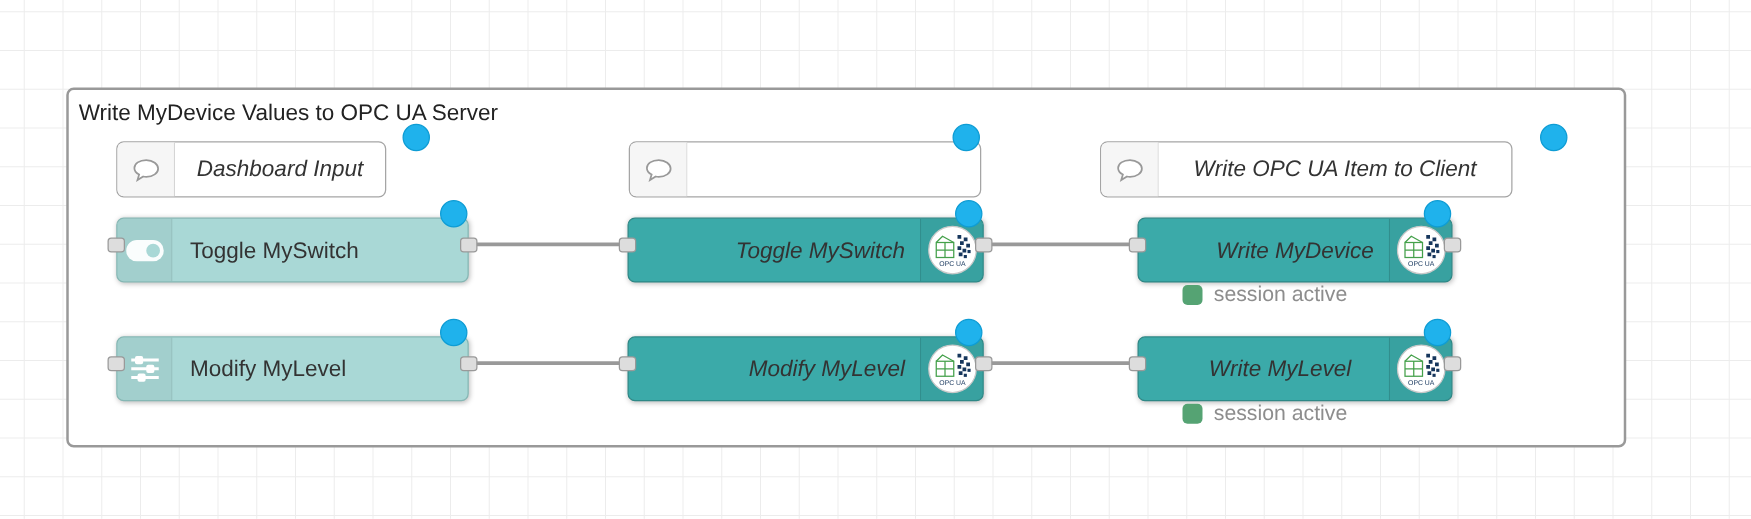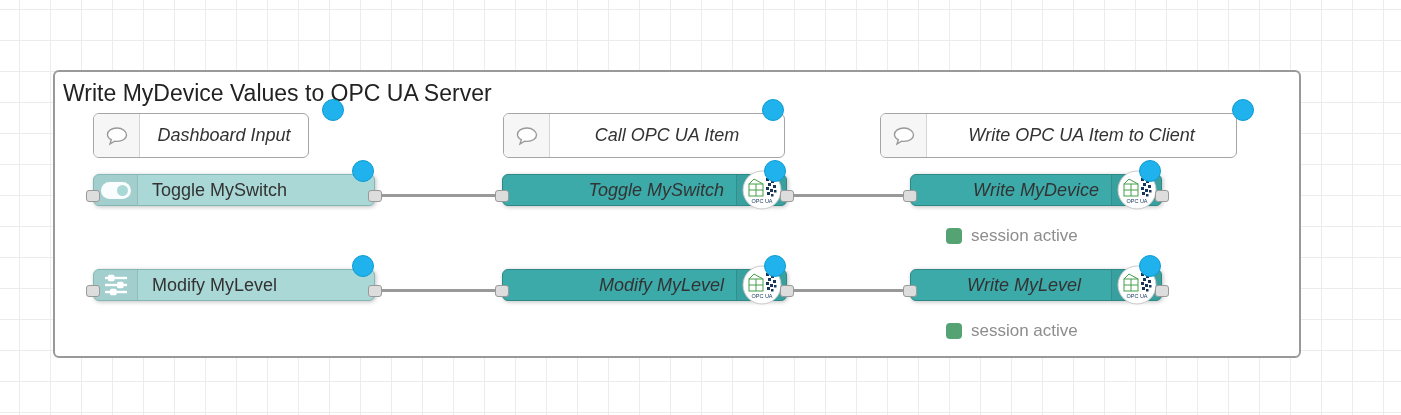--- a/index.html
+++ b/index.html
@@ -10,24 +10,24 @@
       linear-gradient(to right,#ececec 1px,transparent 1px),
       linear-gradient(to bottom,#ececec 1px,transparent 1px);
     background-size:31px 31px;
     background-position:19px 9px;
   }
   .group{
     position:absolute;left:53px;top:70px;width:1244px;height:284px;
     background:#fff;border:2px solid #999;border-radius:6px;
   }
   .group-title{
-    position:absolute;left:8px;top:8px;font-size:23px;color:#222;white-space:nowrap;text-align:center;
+    position:absolute;left:8px;top:8px;font-size:18px;color:#222;white-space:nowrap;text-align:center;
   }
   .node{
-    position:absolute;height:32px;border-radius:6px;box-sizing:border-box;
+    position:absolute;height:52px;border-radius:6px;box-sizing:border-box;
     box-shadow:1px 1px 4px rgba(0,0,0,0.25);display:flex;align-items:stretch;
   }
   .node-light{background:#a9d8d6;border:1px solid #85b7b4;}
   .node-dark{background:#3baaa9;border:1px solid #2e8886;}
   .comment{
     position:absolute;height:45px;background:#fff;border:1px solid #a5a5a5;
     border-radius:6px;box-sizing:border-box;display:flex;align-items:stretch;
   }
   .icon-left{
     width:43px;flex:0 0 43px;display:flex;align-items:center;justify-content:center;
@@ -90,24 +90,23 @@
     </div>
     <div class="lbl lbl-center">Dashboard Input</div>
   </div>
 
   <div class="comment" style="left:503px;top:113px;width:282px;">
     <div class="icon-left">
       <svg width="24" height="24" viewBox="0 0 24 24">
           <path d="M12 4 C6.5 4 2.5 6.9 2.5 10.4 c0 2.2 1.5 4.1 3.8 5.2 L5 20 l4.6-2.8 c.8.14 1.6.2 2.4.2 5.5 0 9.5-2.9 9.5-6.4 S17.5 4 12 4 Z" fill="#fff" stroke="#999" stroke-width="1.4"></path>
         </svg>
     </div>
-    <div class="lbl lbl-center">Call OPC UA Item</div>
-  </div>
-
-  <div class="comment" style="left:880px;top:113px;width:357px;">
+  </div>
+
+  <div class="comment" style="left:880px;top:113px;width:330px;">
     <div class="icon-left">
       <svg width="24" height="24" viewBox="0 0 24 24">
           <path d="M12 4 C6.5 4 2.5 6.9 2.5 10.4 c0 2.2 1.5 4.1 3.8 5.2 L5 20 l4.6-2.8 c.8.14 1.6.2 2.4.2 5.5 0 9.5-2.9 9.5-6.4 S17.5 4 12 4 Z" fill="#fff" stroke="#999" stroke-width="1.4"></path>
         </svg>
     </div>
     <div class="lbl lbl-center">Write OPC UA Item to Client</div>
   </div>
 
   <div class="node node-light" style="left:93px;top:174px;width:282px;">
     <div class="icon-left">

